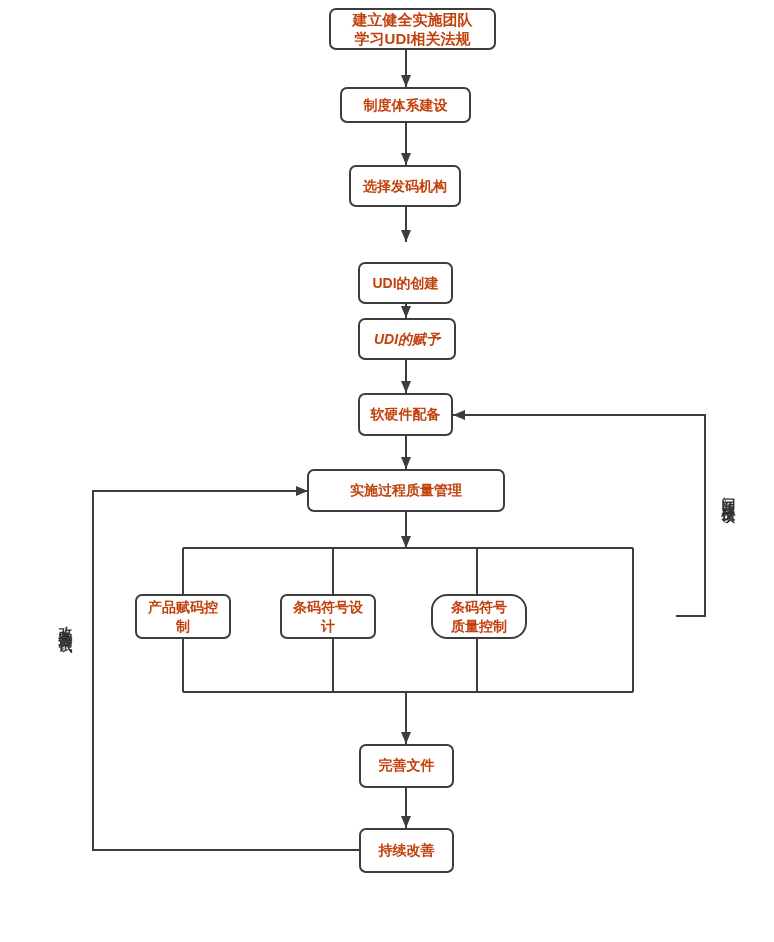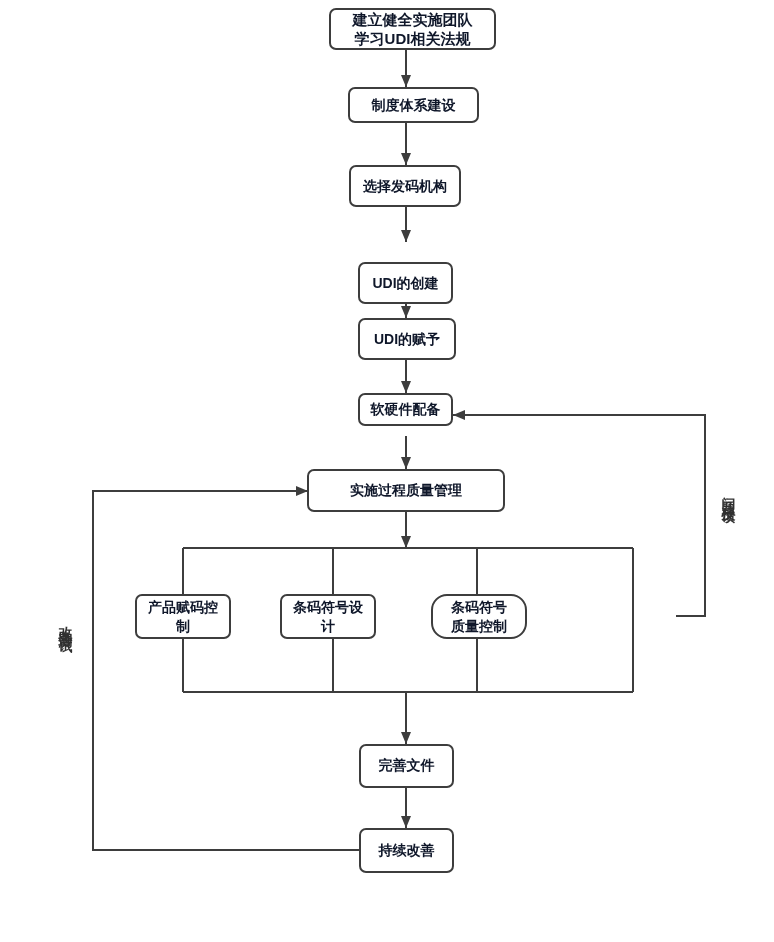--- a/index.html
+++ b/index.html
@@ -20,21 +20,21 @@
     left: 0;
     top: 0;
     z-index: 0;
   }
   .node {
     position: absolute;
     box-sizing: border-box;
     border: 2px solid #3d3d3d;
     border-radius: 7px;
     background: #ffffff;
-    color: #0f172a;
+    color: #c2410c;
     font-size: 14px;
     font-weight: bold;
     line-height: 1.3;
     display: flex;
     align-items: center;
     justify-content: center;
     text-align: center;
     white-space: pre-line;
     z-index: 1;
   }
@@ -75,29 +75,29 @@
     <path d="M406 788 V828" stroke="#3d3d3d" stroke-width="2" fill="none" marker-end="url(#arrow)"></path>
 
     <path d="M676 616 H705 V415 H453" stroke="#3d3d3d" stroke-width="2" fill="none" marker-end="url(#arrow)"></path>
 
     <path d="M359 850 H93 V491 H308" stroke="#3d3d3d" stroke-width="2" fill="none" marker-end="url(#arrow)"></path>
   </svg>
 
   <div class="node" style="left:329px; top:8px;   width:167px; height:42px; font-size:15px;">建立健全实施团队
 学习UDI相关法规</div>
 
-  <div class="node" style="left:348px; top:87px;  width:131px; height:36px;">制度体系建设</div>
+  <div class="node" style="left:340px; top:87px;  width:131px; height:36px;">制度体系建设</div>
 
   <div class="node" style="left:349px; top:165px; width:112px; height:42px;">选择发码机构</div>
 
   <div class="node" style="left:358px; top:242px; width:95px;  height:42px;margin-top:20px;">UDI的创建</div>
 
-  <div class="node" style="left:358px; top:318px; width:98px;  height:42px;">UDI的赋予</div>
+  <div class="node" style="left:358px; top:318px; width:98px;  height:42px;font-style:italic;">UDI的赋予</div>
 
-  <div class="node" style="left:358px; top:393px; width:95px;  height:33px;text-align:center;">软硬件配备</div>
+  <div class="node" style="left:358px; top:393px; width:95px;  height:43px;text-align:center;">软硬件配备</div>
 
   <div class="node" style="left:307px; top:469px; width:198px; height:43px;">实施过程质量管理</div>
 
   <div class="node" style="left:135px; top:594px; width:96px;  height:45px;">产品赋码控
 制</div>
 
   <div class="node" style="left:280px; top:594px; width:96px;  height:45px;">条码符号设
 计</div>
 
   <div class="node" style="left:431px; top:594px; width:96px;  height:45px;border-radius:16px;">条码符号

